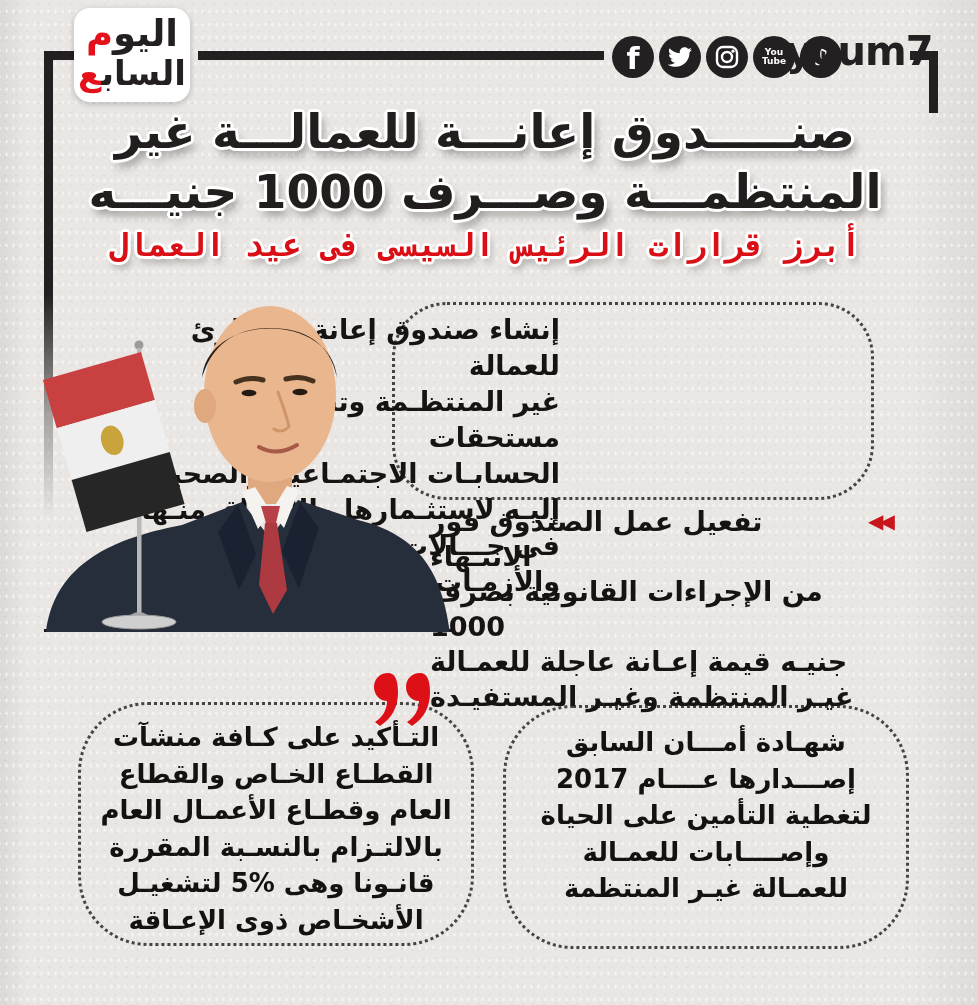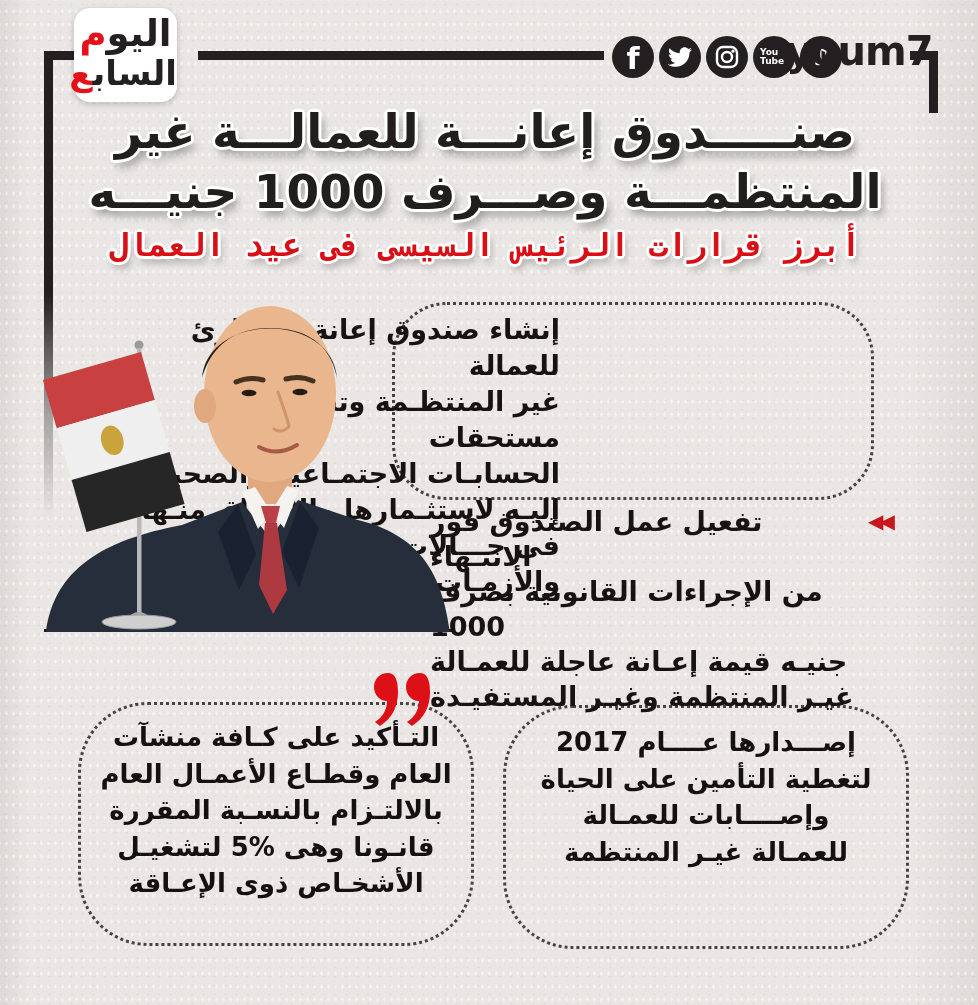--- a/index.html
+++ b/index.html
@@ -10,21 +10,21 @@
     background-image:
       radial-gradient(rgba(0,0,0,.04) 1px, transparent 1.3px),
       radial-gradient(rgba(255,255,255,.5) 1px, transparent 1.3px),
       linear-gradient(90deg, rgba(0,0,0,.06), rgba(0,0,0,0) 28px, rgba(0,0,0,0) 93%, rgba(0,0,0,.05));
     background-size:11px 9px, 7px 13px, 100% 100%;
     background-position:0 0, 3px 5px, 0 0;
   }
   .abs{position:absolute;}
   .bar{background:#242021;}
   
-  .logo-box{left:74px;top:8px;width:103px;height:94px;background:#fff;border-radius:16px;
+  .logo-box{left:74px;top:8px;width:116px;height:94px;background:#fff;border-radius:16px;
     box-shadow:0 2px 6px rgba(0,0,0,.22);text-align:center;direction:rtl;z-index:6;}
   .logo-l1{font-size:37px;line-height:40px;margin-top:6px;color:#242021;letter-spacing:-1px;}
   .logo-l2{font-size:34px;line-height:38px;color:#242021;letter-spacing:-1px;}
   .logo-red{color:#e5111a;}
   .icon-circle{width:42px;height:42px;border-radius:50%;background:#242021;color:#fff;
     display:flex;align-items:center;justify-content:center;top:36px;}
   .brand{left:786px;top:28px;font-size:40px;color:#242021;letter-spacing:-1px;}
   
   .headline{right:73px;top:102px;width:840px;direction:rtl;text-align:center;color:#221e1e;z-index:2;}
   .h-line{font-size:47px;line-height:60px;
@@ -43,21 +43,21 @@
   .bullet-marker{left:868px;top:509px;font-size:20px;letter-spacing:-4px;color:#c8161c;direction:ltr;z-index:3;}
   .qbox{border-radius:70px;z-index:1;direction:rtl;text-align:center;color:#141111;}
   .qbox-left{left:78px;top:702px;width:390px;height:238px;}
   .qbox-right{left:503px;top:705px;width:400px;height:238px;}
   .q-lines{font-size:26px;line-height:36.5px;padding-top:14px;}
   .qmark{z-index:4;}
   .photo{left:40px;top:292px;width:415px;height:340px;z-index:3;}
   .photo-baseline{left:44px;top:629px;width:409px;height:3px;background:#161414;z-index:2;}
   .left-rail{left:44px;top:51px;width:9px;height:468px;
     background:linear-gradient(#242021 0%,#242021 52%,rgba(110,106,104,.55) 78%,rgba(110,106,104,0) 100%);}
-  .yt-label{font-size:9px;line-height:9px;width:28px;white-space:normal;}
+  .yt-label{font-size:9px;line-height:9px;text-align:center;width:28px;white-space:normal;}
   .fb-f{font-size:30px;line-height:30px;transform:translateY(2px);}
   .tiktok-note{font-size:24px;line-height:24px;}
 </style>
 </head>
 <body>
 
 <div class="canvas">
 
   <div class="abs bar" style="left:44px;top:51px;width:31px;height:9px;"></div>
   <div class="abs left-rail"></div>
@@ -151,35 +151,37 @@
   <div class="abs bullet-text">
     <div>تفعيل عمل الصندوق فور الانتـهاء</div>
     <div>من الإجراءات القانونية بصرف 1000</div>
     <div>جنيـه قيمة إعـانة عاجلة للعمـالة</div>
     <div>غيـر المنتظمة وغيـر المستفيـدة</div>
   </div>
 
   <div class="abs dotted qbox qbox-left">
     <div class="q-lines">
       <div>التـأكيد على كـافة منشآت</div>
+      <div>القطـاع الخـاص والقطاع</div>
       <div>العام وقطـاع الأعمـال العام</div>
       <div>بالالتـزام بالنسـبة المقررة</div>
       <div>قانـونا وهى %5 لتشغيـل</div>
       <div>الأشخـاص ذوى الإعـاقة</div>
     </div>
   </div>
   <svg class="abs qmark" style="left:374px;top:672px;" width="58" height="54" viewBox="0 0 58 54">
     <g fill="#dc1016">
       <path d="M14,1 C6,1 0,7 0,15 C0,23 6,29 13,29 C13,37 9,45 1,50 L6,54 C18,46 24,35 24,20 C24,8 21,1 14,1 Z"></path>
       <path d="M46,1 C38,1 32,7 32,15 C32,23 38,29 45,29 C45,37 41,45 33,50 L38,54 C50,46 56,35 56,20 C56,8 53,1 46,1 Z"></path>
     </g>
   </svg>
 
   <div class="abs dotted qbox qbox-right">
     <div class="q-lines" style="padding-top:16px;">
+      <div>شهـادة أمـــان السابق</div>
       <div>إصـــدارها عــــام 2017</div>
       <div>لتغطية التأمين على الحياة</div>
       <div>وإصــــابات للعمـالة</div>
       <div>للعمـالة غيـر المنتظمة</div>
 
   </div>
 
 </div>
 
 </div>

